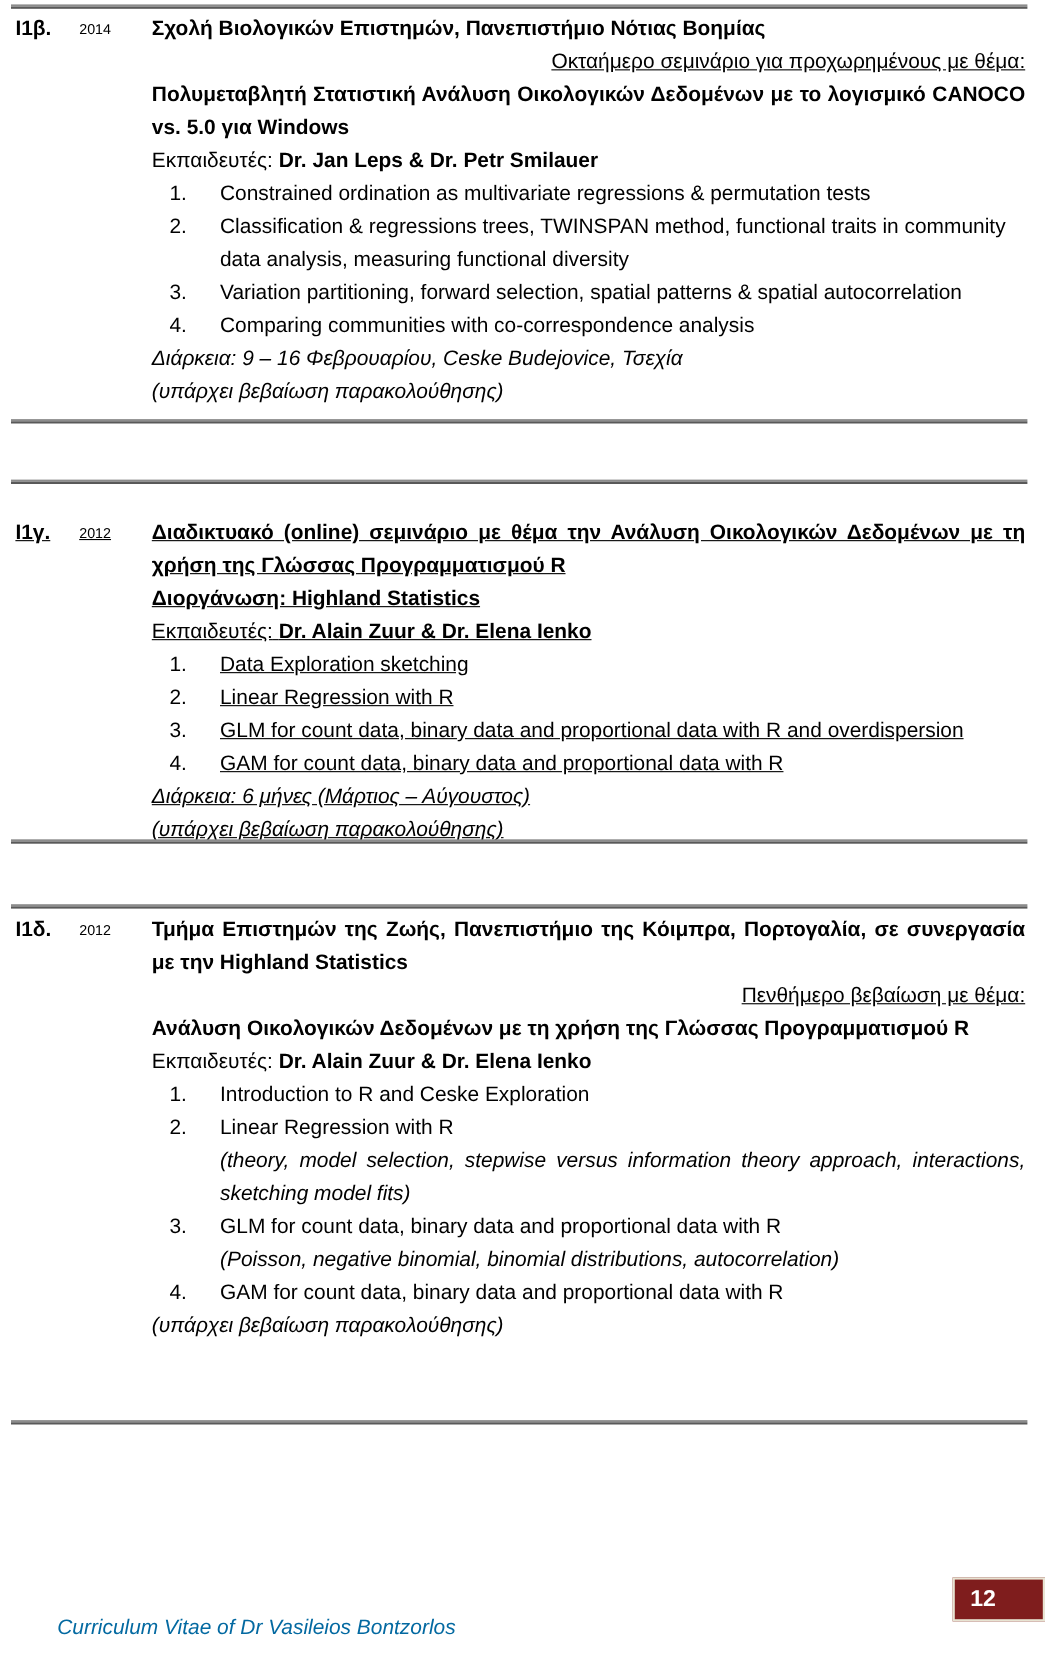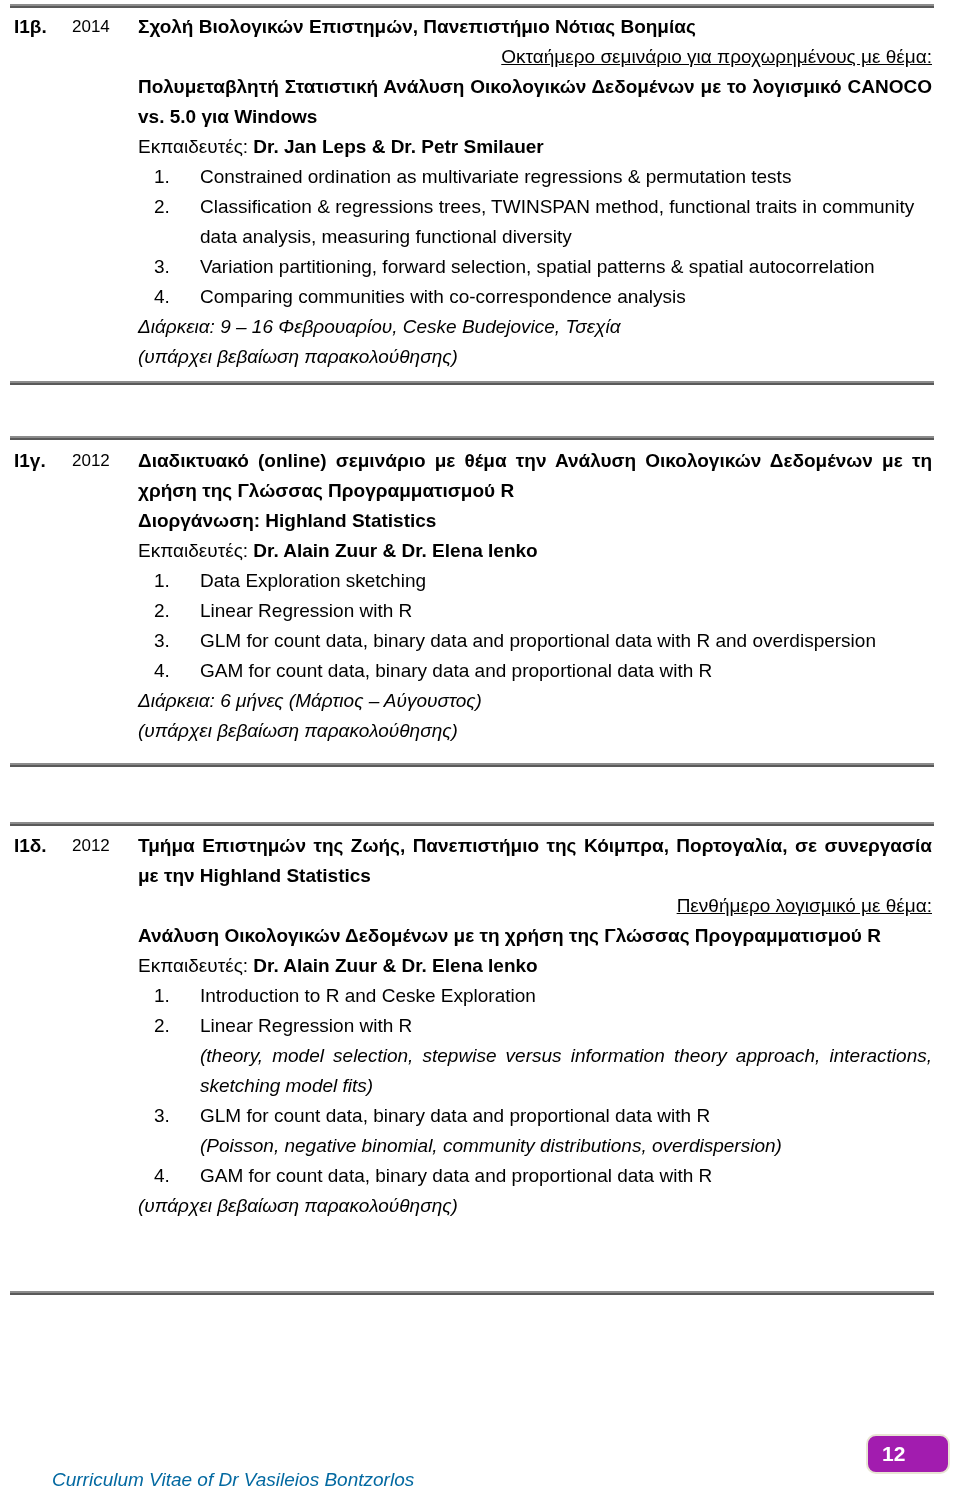--- a/index.html
+++ b/index.html
@@ -49,21 +49,21 @@
     padding-left: 14px;
     box-sizing: border-box;
     font-weight: bold;
     font-size: 19px;
     line-height: 30px;
   }
   .col-year {
     width: 66px;
     flex: 0 0 66px;
     box-sizing: border-box;
-    font-size: 17px;
+    font-size: 13px;
     line-height: 30px;
   }
   .col-body {
     flex: 1 1 auto;
     padding-right: 28px;
     box-sizing: border-box;
     font-size: 19px;
     line-height: 30px;
   }
 
@@ -110,23 +110,23 @@
     font-size: 19px;
     color: #0369a1;
     line-height: 26px;
   }
   .page-badge {
     position: absolute;
     left: 866px;
     top: 1434px;
     width: 84px;
     height: 40px;
-    background: #a21caf;
+    background: #7f1d1d;
     border: 2px solid #e8e4d3;
-    border-radius: 10px;
+    border-radius: 0;
     box-sizing: border-box;
   }
   .page-badge .num {
     position: absolute;
     left: 14px;
     top: 4px;
     color: #ffffff;
     font-weight: bold;
     font-size: 21px;
     line-height: 28px;
@@ -157,21 +157,21 @@
         <span class="line i">Διάρκεια: 9 – 16 Φεβρουαρίου, Ceske Budejovice, Τσεχία</span>
         <span class="line i">(υπάρχει βεβαίωση παρακολούθησης)</span>
       </div>
     </div>
   </div>
 
   <div class="rule" style="top:381px;"></div>
 
   <div class="rule" style="top:436px;"></div>
 
-  <div class="entry" style="top:446px;">
+  <div class="entry" style="top:470px;text-decoration:underline;">
     <div class="entry-row">
       <div class="col-code">I1γ.</div>
       <div class="col-year">2012</div>
       <div class="col-body">
         <span class="line b justify">Διαδικτυακό (online) σεμινάριο με θέμα την Ανάλυση Οικολογικών Δεδομένων με τη χρήση της Γλώσσας Προγραμματισμού R</span>
         <span class="line b">Διοργάνωση: Highland Statistics</span>
         <span class="line"><span>Εκπαιδευτές:</span> <span class="b">Dr. Alain Zuur &amp; Dr. Elena Ienko</span></span>
         <ol class="numlist">
           <li><span class="justify">Data Exploration sketching</span></li>
           <li><span class="justify">Linear Regression with R</span></li>
@@ -187,34 +187,34 @@
   <div class="rule" style="top:763px;"></div>
 
   <div class="rule" style="top:822px;"></div>
 
   <div class="entry" style="top:831px;">
     <div class="entry-row">
       <div class="col-code">I1δ.</div>
       <div class="col-year">2012</div>
       <div class="col-body">
         <span class="line b justify">Τμήμα Επιστημών της Ζωής, Πανεπιστήμιο της Κόιμπρα, Πορτογαλία, σε συνεργασία με την Highland Statistics</span>
-        <span class="line u">Πενθήμερο λογισμικό με θέμα:</span>
+        <span class="line u">Πενθήμερο βεβαίωση με θέμα:</span>
         <span class="line b justify">Ανάλυση Οικολογικών Δεδομένων με τη χρήση της Γλώσσας Προγραμματισμού R</span>
         <span class="line"><span>Εκπαιδευτές:</span> <span class="b">Dr. Alain Zuur &amp; Dr. Elena Ienko</span></span>
         <ol class="numlist">
           <li>
             <span>Introduction to R and Ceske Exploration</span>
           </li>
           <li>
             <span>Linear Regression with R</span>
             <span class="sub justify">(theory, model selection, stepwise versus information theory approach, interactions, sketching model fits)</span>
           </li>
           <li>
             <span>GLM for count data, binary data and proportional data with R</span>
-            <span class="sub">(Poisson, negative binomial, community distributions, overdispersion)</span>
+            <span class="sub">(Poisson, negative binomial, binomial distributions, autocorrelation)</span>
           </li>
           <li>
             <span>GAM for count data, binary data and proportional data with R</span>
           </li>
         </ol>
         <span class="line i">(υπάρχει βεβαίωση παρακολούθησης)</span>
       </div>
     </div>
   </div>
 

